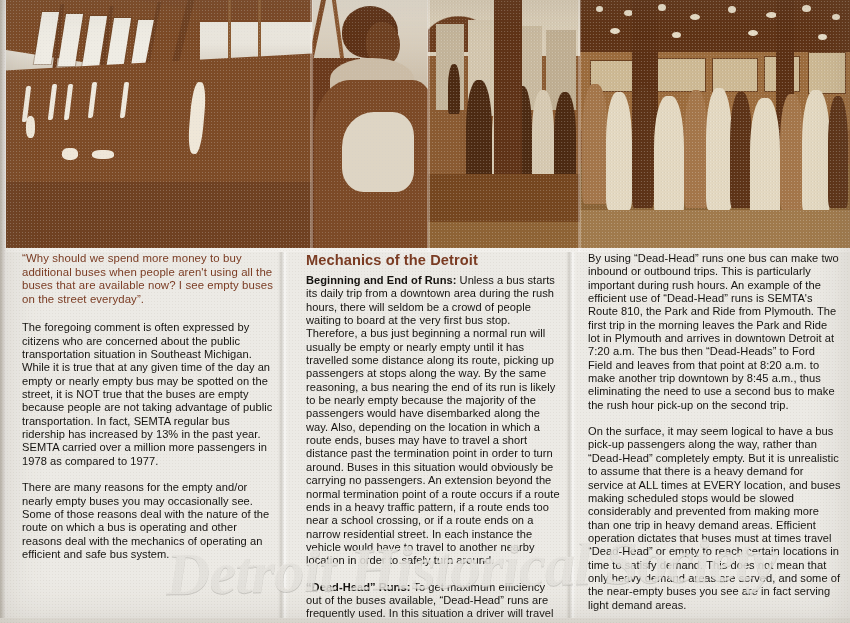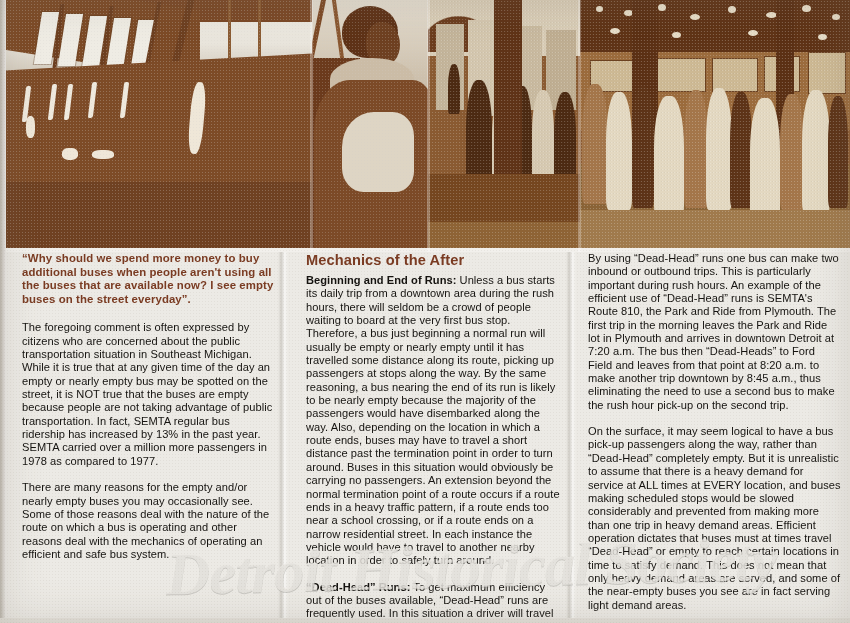--- a/index.html
+++ b/index.html
@@ -92,21 +92,21 @@
   .sheet{position:absolute;left:0;top:252px;width:850px;height:371px;background:#eceae5;}
   .fold{position:absolute;top:0;height:371px;width:10px;
         background:linear-gradient(90deg,rgba(150,145,135,.0),rgba(140,135,125,.28),rgba(255,255,255,.55),rgba(150,145,135,.0));}
 
   .col{position:absolute;top:0;color:#12100e;}
   #col-left{left:22px;width:252px;}
   #col-mid{left:306px;width:256px;}
   #col-right{left:588px;width:254px;}
 
   .quote{
-    color:#7a3b22;font-weight:bold;font-size:11.4px;line-height:13.6px;
+    color:#7a3b22;font-weight:normal;font-size:11.4px;line-height:13.6px;
     letter-spacing:.1px;margin:0 0 15px 0;
   }
   h2.section-title{
     color:#7a3b22;font-size:14.6px;font-weight:bold;line-height:17px;
     margin:0 0 5px 0;letter-spacing:.1px;
   }
   p.body{
     font-size:11.1px;line-height:13.35px;margin:0 0 13px 0;
     color:#14120f;letter-spacing:.05px;text-align:left;
   }
@@ -255,21 +255,21 @@
     <div class="fold" style="left:278px;"></div>
     <div class="fold" style="left:566px;"></div>
 
     <div class="col" id="col-left">
       <p class="quote">“Why should we spend more money to buy additional buses when people aren't using all the buses that are available now? I see empty buses on the street everyday”.</p>
       <p class="body">The foregoing comment is often expressed by citizens who are concerned about the public transportation situation in Southeast Michigan. While it is true that at any given time of the day an empty or nearly empty bus may be spotted on the street, it is NOT true that the buses are empty because people are not taking advantage of public transportation. In fact, SEMTA regular bus ridership has increased by 13% in the past year. SEMTA carried over a million more passengers in 1978 as compared to 1977.</p>
       <p class="body">There are many reasons for the empty and/or nearly empty buses you may occasionally see. Some of those reasons deal with the nature of the route on which a bus is operating and other reasons deal with the mechanics of operating an efficient and safe bus system.</p>
     </div>
 
     <div class="col" id="col-mid">
-      <h2 class="section-title">Mechanics of the After</h2>
+      <h2 class="section-title">Mechanics of the Detroit</h2>
       <p class="body"><span class="lead">Beginning and End of Runs:</span><span> Unless a bus starts its daily trip from a downtown area during the rush hours, there will seldom be a crowd of people waiting to board at the very first bus stop. Therefore, a bus just beginning a normal run will usually be empty or nearly empty until it has travelled some distance along its route, picking up passengers at stops along the way. By the same reasoning, a bus nearing the end of its run is likely to be nearly empty because the majority of the passengers would have disembarked along the way. Also, depending on the location in which a route ends, buses may have to travel a short distance past the termination point in order to turn around. Buses in this situation would obviously be carrying no passengers. An extension beyond the normal termination point of a route occurs if a route ends in a heavy traffic pattern, if a route ends too near a school crossing, or if a route ends on a narrow residential street. In each instance the vehicle would have to travel to another nearby location in order to safely turn around.</span></p>
       <p class="body"><span class="lead">“Dead-Head” Runs:</span><span> To get maximum efficiency out of the buses available, “Dead-Head” runs are frequently used. In this situation a driver will travel a normal route (picking up passengers along the way) to the destination point. After he has reached the destination point and the passengers have disembarked, the driver will then drive the empty bus to another location to begin another route. The</span></p>
     </div>
 
     <div class="col" id="col-right">
       <p class="body">By using “Dead-Head” runs one bus can make two inbound or outbound trips. This is particularly important during rush hours. An example of the efficient use of “Dead-Head” runs is SEMTA's Route 810, the Park and Ride from Plymouth. The first trip in the morning leaves the Park and Ride lot in Plymouth and arrives in downtown Detroit at 7:20 a.m. The bus then “Dead-Heads” to Ford Field and leaves from that point at 8:20 a.m. to make another trip downtown by 8:45 a.m., thus eliminating the need to use a second bus to make the rush hour pick-up on the second trip.</p>
       <p class="body">On the surface, it may seem logical to have a bus pick-up passengers along the way, rather than “Dead-Head” completely empty. But it is unrealistic to assume that there is a heavy demand for service at ALL times at EVERY location, and buses making scheduled stops would be slowed considerably and prevented from making more than one trip in heavy demand areas. Efficient operation dictates that buses must at times travel “Dead-Head” or empty to reach certain locations in time to satisfy demand. This does not mean that only heavy demand areas are served, and some of the near-empty buses you see are in fact serving light demand areas.</p>
     </div>
 
     <div class="watermark" style="left:166px;top:284px;">Detroit Historical Society</div>

